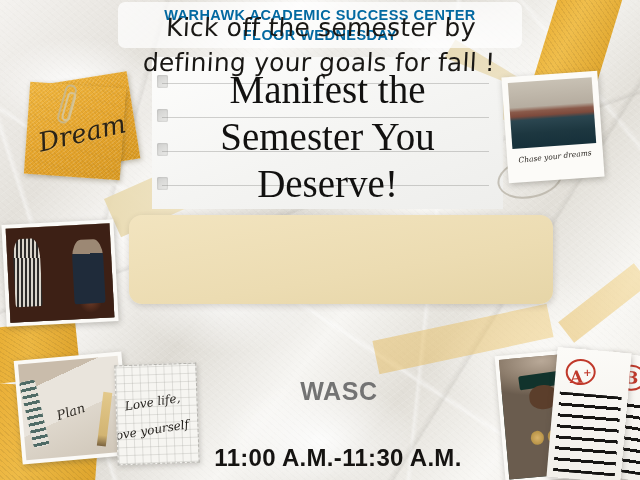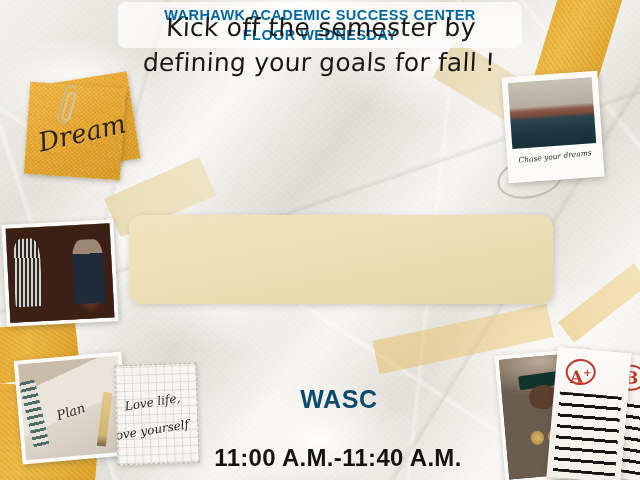--- a/index.html
+++ b/index.html
@@ -161,23 +161,23 @@
   #callout-text .cline { display: block; }
 
   
   #date-line {
     position: absolute; left: 0; right: 0; top: 323px;
     text-align: center;
     font-size: 24px; font-weight: 700; letter-spacing: 1.1px;
     color: #151311;
   }
   #venue-block {
-    position: absolute; left: 130px; right: 92px; top: 384px;
-    text-align: center;
-    color: #0c4a6e;
+    position: absolute; left: 130px; right: 92px; top: 376px;
+    text-align: center;
+    color: #737373;
   }
   #venue-name {
     font-size: 25px; font-weight: 700; letter-spacing: .6px; line-height: 30px;
   }
   #venue-floor {
     font-size: 25px; font-weight: 700; letter-spacing: .4px; line-height: 36px;
   }
   #venue-floor sup { font-size: 15px; vertical-align: super; }
   #time-line {
     position: absolute; left: 128px; right: 92px; top: 444px;
@@ -423,20 +423,35 @@
   <div class="sticky" id="sticky-front"></div>
   <div id="paperclip"></div>
   <div id="dream-word">Dream</div>
 
   <div id="header-band"></div>
   <div id="header-text">
     <div class="line">WARHAWK ACADEMIC SUCCESS CENTER</div>
     <div class="line">FLOOR WEDNESDAY</div>
   </div>
 
+  <div id="title-card">
+    <div class="punch" style="top:18px"></div>
+    <div class="punch" style="top:52px"></div>
+    <div class="punch" style="top:86px"></div>
+    <div class="punch" style="top:120px"></div>
+    <div class="rule" style="top:26px"></div>
+    <div class="rule" style="top:60px"></div>
+    <div class="rule" style="top:94px"></div>
+    <div class="rule" style="top:128px"></div>
+    <div id="title-text">
+      <span class="tline">Manifest the</span>
+      <span class="tline">Semester You</span>
+      <span class="tline">Deserve!</span>
+    </div>
+  </div>
 
   <div id="clip-oval"></div>
   <div id="polaroid-dreams">
     <div class="photo"></div>
     <div class="caption">Chase your dreams</div>
   </div>
 
   <div id="photo-tabling">
     <div class="photo"></div>
   </div>
@@ -445,21 +460,21 @@
   <div id="callout-text">
     <span class="cline">Kick off the semester by</span>
     <span class="cline">defining your goals for fall !</span>
   </div>
 
 
   <div id="venue-block">
     <div id="venue-name">WASC</div>
   </div>
 
-  <div id="time-line">11:00 A.M.-11:40 A.M.</div>
+  <div id="time-line">11:00 A.M.-11:30 A.M.</div>
 
   <div id="photo-plan">
     <div class="photo">
       <div class="spiral"></div>
       <div class="pencil"></div>
       <div class="word">Plan</div>
     </div>
   </div>
 
   <div id="note-love">

